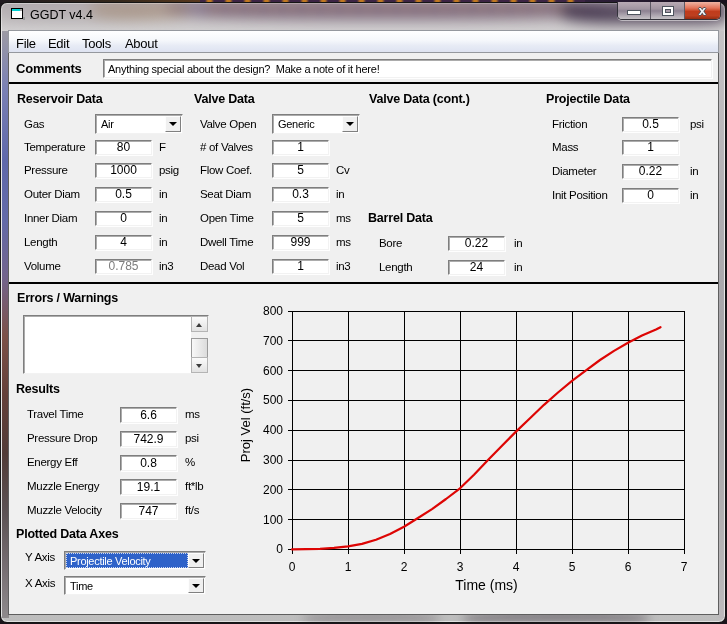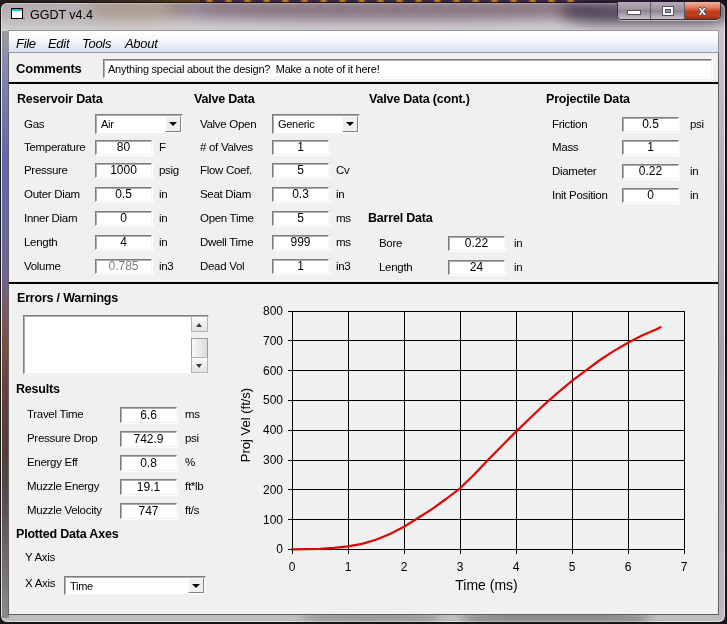--- a/index.html
+++ b/index.html
@@ -16,21 +16,21 @@
 #win::after{content:"";position:absolute;right:1px;top:28px;width:6px;height:587px;background:linear-gradient(180deg,#c6c4c6,#b0aeb2 30%,#a5a3a7 55%,#b0aeb0 80%,#bcbabc);}
 #blobs{position:absolute;left:0;top:0;width:724px;height:28px;overflow:hidden;filter:blur(7px);}
 #blobs div{position:absolute;border-radius:50%;}
 #bblobs{position:absolute;left:0;top:606px;width:724px;height:13px;overflow:hidden;filter:blur(4px);}
 #bblobs div{position:absolute;border-radius:50%;}
 #ui{position:absolute;left:0;top:0;width:727px;height:624px;}
 #ui>div,#ui>svg{position:absolute;}
 #client{left:8px;top:30px;width:711px;height:585px;background:#f0f0f0;border:1px solid #5f5f5f;}
 #menubar{left:8px;top:30px;width:711px;height:23px;border:1px solid #95989e;
 background:linear-gradient(180deg,#ffffff,#f5f7fb 45%,#e7ebf5 70%,#dee3f1 100%);}
-.menu{top:36px;font-size:13px;letter-spacing:-0.3px;color:#000;font-style:italic;}
+.menu{top:36px;font-size:13px;letter-spacing:-0.3px;color:#000;}
 .lbl{font-size:11.5px;letter-spacing:-0.3px;color:#000;white-space:nowrap;}
 .hdr{font-size:12.5px;font-weight:bold;letter-spacing:-0.2px;color:#000;white-space:nowrap;}
 .inp{background:#fff;border:1px solid;border-color:#7e7e7e #f2f2f2 #f2f2f2 #7e7e7e;
 box-shadow:inset 1px 1px 0 rgba(70,70,70,.45), 1px 1px 0 rgba(255,255,255,.9);
 font-size:12px;text-align:center;color:#000;width:57px;height:15px;line-height:13.5px;}
 .combo{background:#fff;border:1px solid;border-color:#7e7e7e #f2f2f2 #f2f2f2 #7e7e7e;
 box-shadow:inset 1px 1px 0 rgba(70,70,70,.45);font-size:11px;letter-spacing:-0.3px;color:#000;}
 .cbtn{position:absolute;right:1px;top:1px;bottom:1px;width:16px;background:#f0f0f0;
 border:1px solid;border-color:#fdfdfd #808080 #808080 #fdfdfd;}
 .arr{position:absolute;left:3px;top:5px;width:0;height:0;border-left:4px solid transparent;border-right:4px solid transparent;border-top:4px solid #000;}
@@ -194,20 +194,26 @@
   <div class="lbl" style="left:185px;top:456px;">%</div>
   <div class="lbl" style="left:27px;top:480px;">Muzzle Energy</div>
   <div class="inp" style="left:120px;top:479px;height:16px;line-height:14.5px;">19.1</div>
   <div class="lbl" style="left:185px;top:480px;">ft*lb</div>
   <div class="lbl" style="left:27px;top:504px;">Muzzle Velocity</div>
   <div class="inp" style="left:120px;top:503px;height:16px;line-height:14.5px;">747</div>
   <div class="lbl" style="left:185px;top:504px;">ft/s</div>
 
   <div class="hdr" style="left:16px;top:527px;">Plotted Data Axes</div>
   <div class="lbl" style="left:25px;top:551px;">Y Axis</div>
+  <div class="combo" style="left:64px;top:551px;width:142px;height:19px;">
+    <div style="position:absolute;left:1px;top:1px;right:17px;bottom:1px;background:#2e62c9;color:#fff;padding:2px 0 0 4px;outline:1px dotted #cfd8ef;outline-offset:-1px;">Projectile Velocity</div>
+    <div class="cbtn">
+        <div class="arr"></div>
+      </div>
+  </div>
   <div class="lbl" style="left:25px;top:577px;">X Axis</div>
   <div class="combo" style="left:64px;top:576px;width:142px;height:19px;">
       <span style="position:absolute;left:5px;top:3px;">Time</span>
       <div class="cbtn">
         <div class="arr"></div>
       </div>
     </div>
 
   <svg style="left:230px;top:295px;" width="470" height="305" viewBox="0 0 470 305">
     <g stroke="#000" stroke-width="1" fill="none" shape-rendering="crispEdges">

